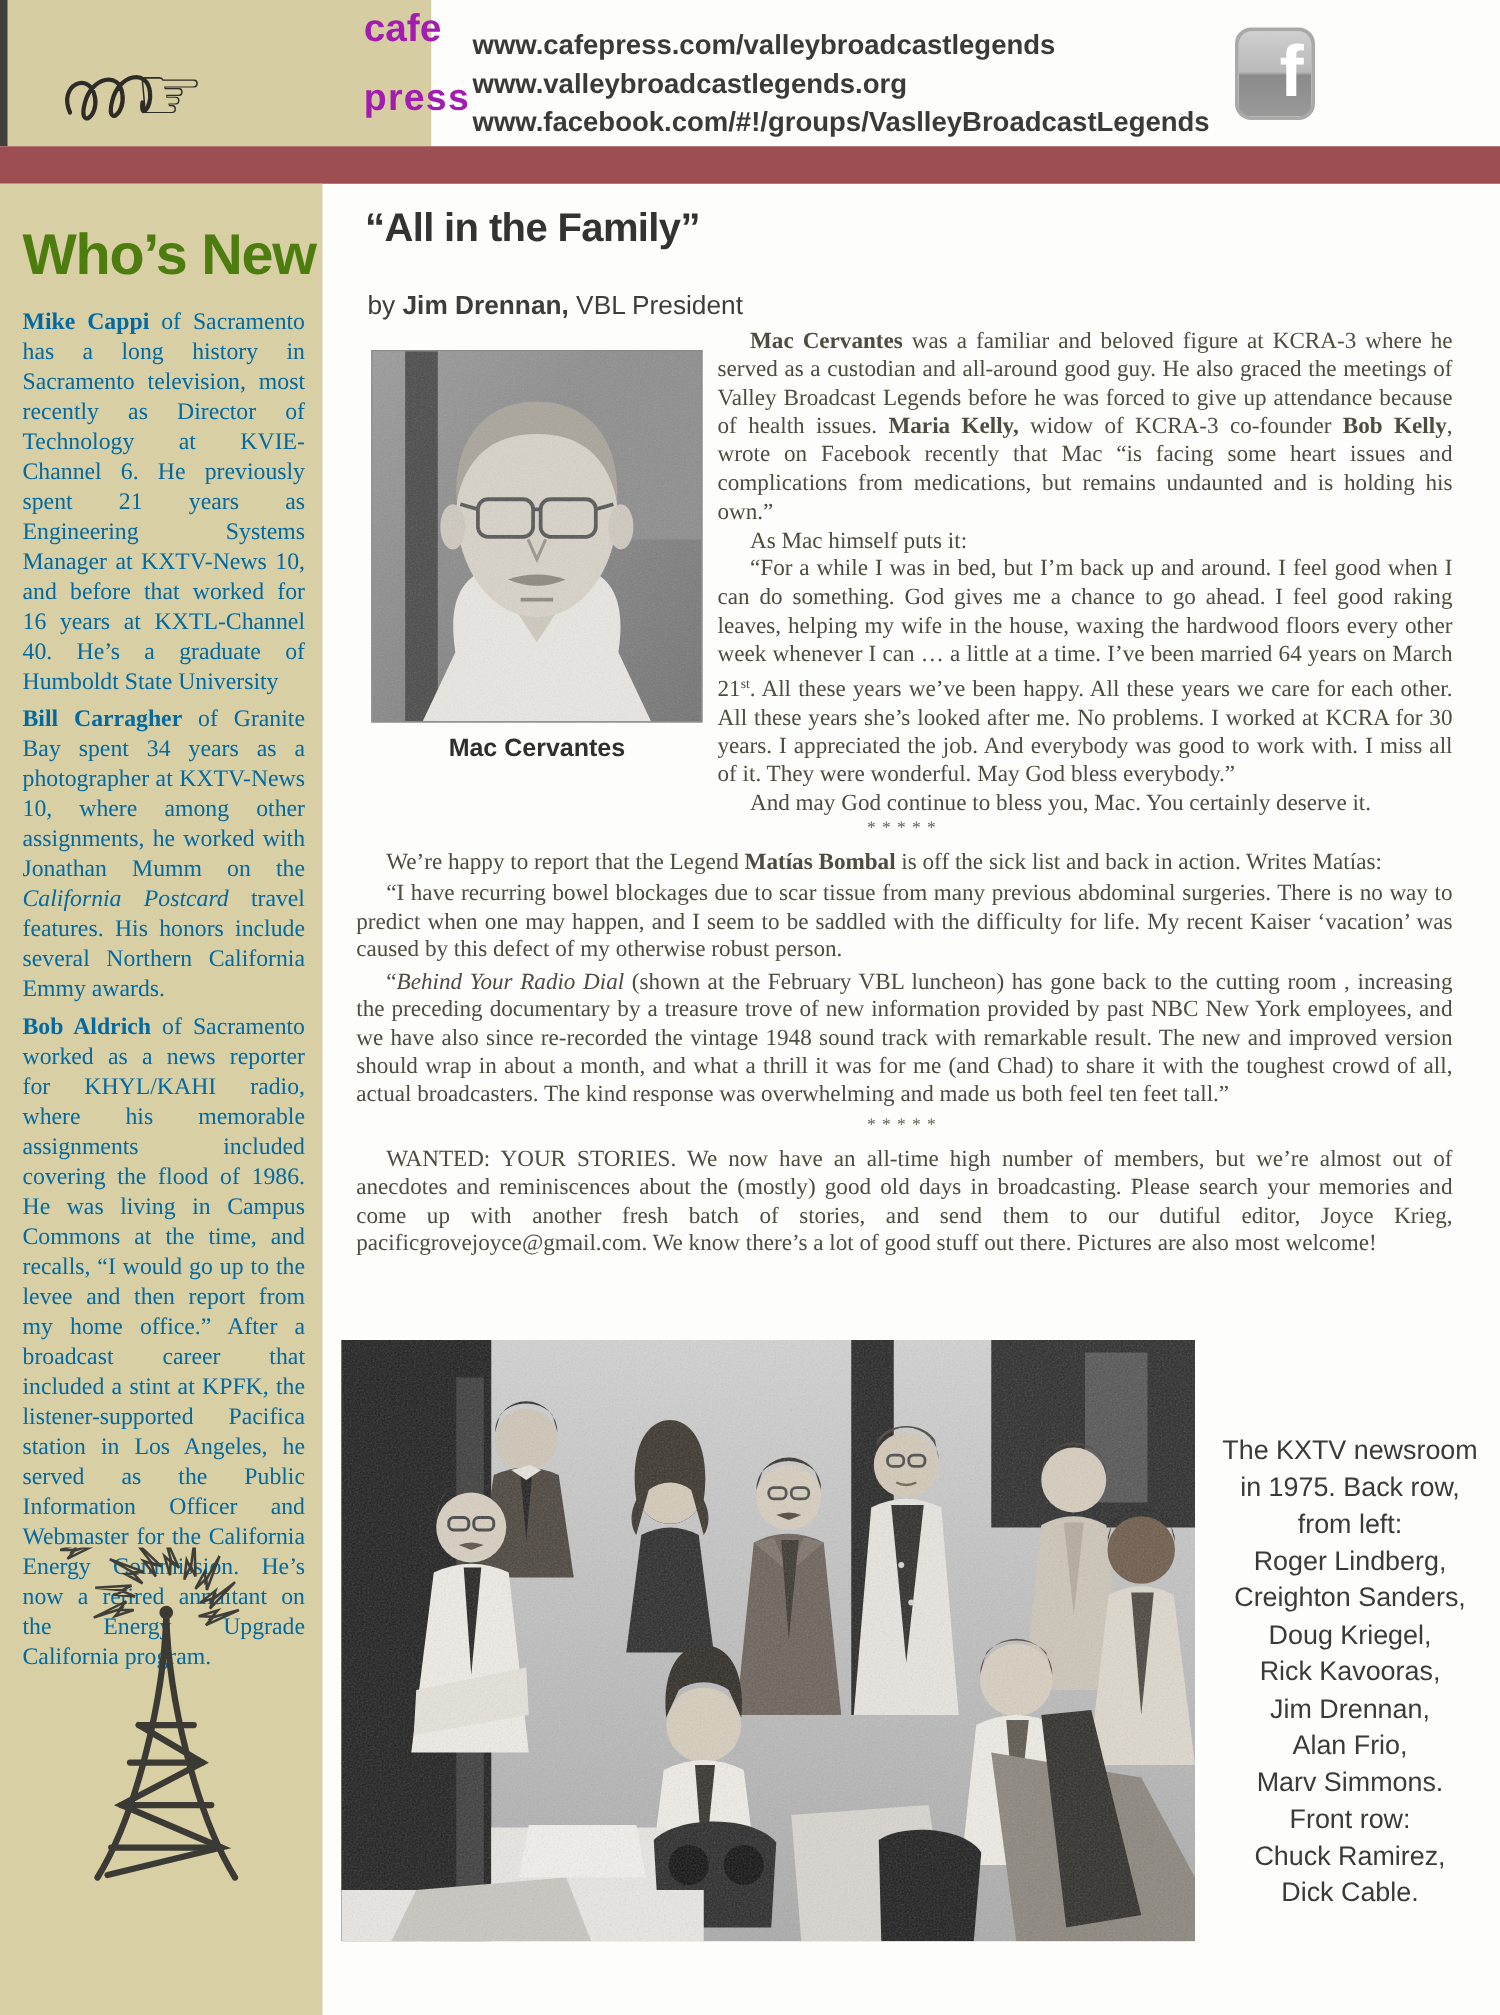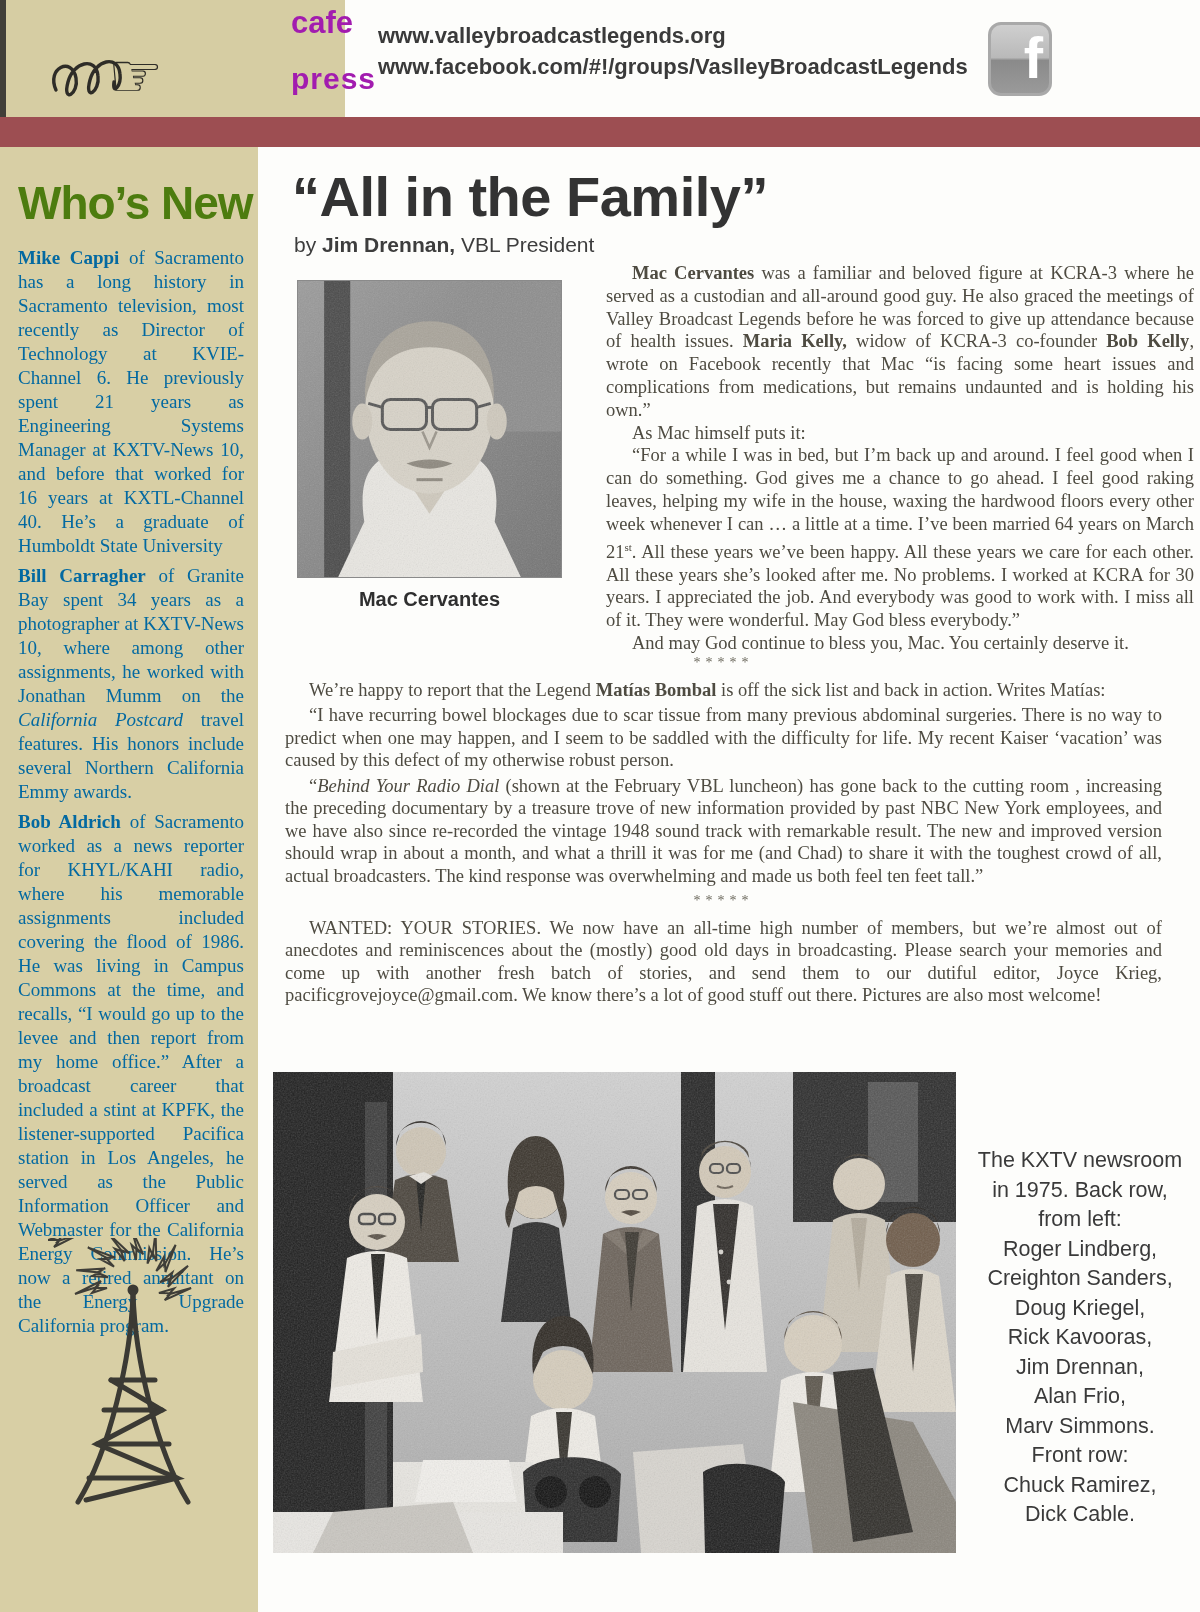--- a/index.html
+++ b/index.html
@@ -24,30 +24,30 @@
   
   .sidebar{position:absolute;left:0;top:147px;width:258px;height:1465px;background:#d8cfa5;}
   .sidebar-title{position:absolute;left:18px;top:176px;font-family:"Liberation Sans","DejaVu Sans",sans-serif;
       font-weight:bold;font-size:46px;letter-spacing:-1px;color:#4d7c0f;}
   .sidebar-text{position:absolute;left:18px;top:246px;width:226px;font-size:19px;line-height:24px;
       color:#0369a1;text-align:justify;}
   .sidebar-text p{margin:0 0 6px 0;}
   .tower{position:absolute;left:48px;top:1238px;}
   
   .art-title{position:absolute;left:292px;top:164px;font-family:"Liberation Sans","DejaVu Sans",sans-serif;
-      font-weight:bold;font-size:56px;letter-spacing:-0.5px;color:#333333;}
+      font-weight:bold;font-size:32px;letter-spacing:-0.5px;color:#333333;}
   .byline{position:absolute;left:294px;top:233px;font-family:Liberation Sans, sans-serif;
       font-size:21px;color:#3d3d3d;}
   .portrait{position:absolute;left:297px;top:280px;width:265px;height:298px;border:1px solid #8a8a8a;
       box-sizing:border-box;background:#9a9a9a;}
   .portrait svg{display:block;width:100%;height:100%;}
   .portrait-caption{position:absolute;left:297px;top:588px;width:265px;text-align:center;
       font-family:"Liberation Sans","DejaVu Sans",sans-serif;font-weight:bold;font-size:20px;color:#2f2f2f;}
   .col-right{position:absolute;left:574px;top:262px;width:588px;font-size:18.5px;line-height:22.8px;
-      color:#4e4b41;text-align:justify;margin-left:32px;}
+      color:#4e4b41;text-align:justify;}
   .col-right p{margin:0;text-indent:26px;}
   .col-full{position:absolute;left:285px;top:650px;width:877px;font-size:18.5px;line-height:22.5px;
       color:#4e4b41;text-align:justify;}
   .col-full p{margin:0 0 3px 0;text-indent:24px;}
   .sep{text-align:center;font-size:14px;letter-spacing:5px;color:#6b685c;margin:2px 0 4px 0;text-indent:0;}
   sup{font-size:11px;}
   
   .young-title{position:absolute;left:284px;top:1008px;font-family:"Liberation Sans","DejaVu Sans",sans-serif;
       font-weight:bold;font-size:50px;letter-spacing:-1px;color:#2d2d2d;}
   .group-photo{position:absolute;left:273px;top:1072px;width:683px;height:481px;background:#cfcfcf;}
@@ -69,20 +69,21 @@
       <text x="62" y="57" font-family="'DejaVu Sans',sans-serif" font-size="62" fill="#2e2c27">☞</text>
     </svg>
   </div>
 
   <div class="cafepress">
     <div class="l1">cafe</div>
     <div class="l2">press</div>
   </div>
 
   <div class="urls">
+    <div>www.cafepress.com/valleybroadcastlegends</div>
     <div>www.valleybroadcastlegends.org</div>
     <div>www.facebook.com/#!/groups/VaslleyBroadcastLegends</div>
   </div>
 
   <div class="fb">
     <span>f</span>
   </div>
 
   <div class="bar"></div>
 

